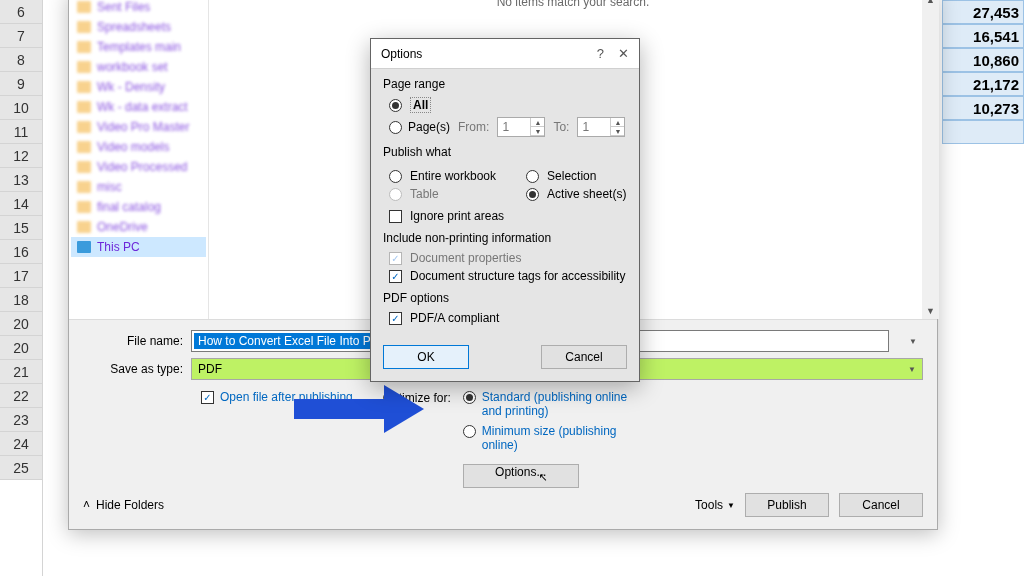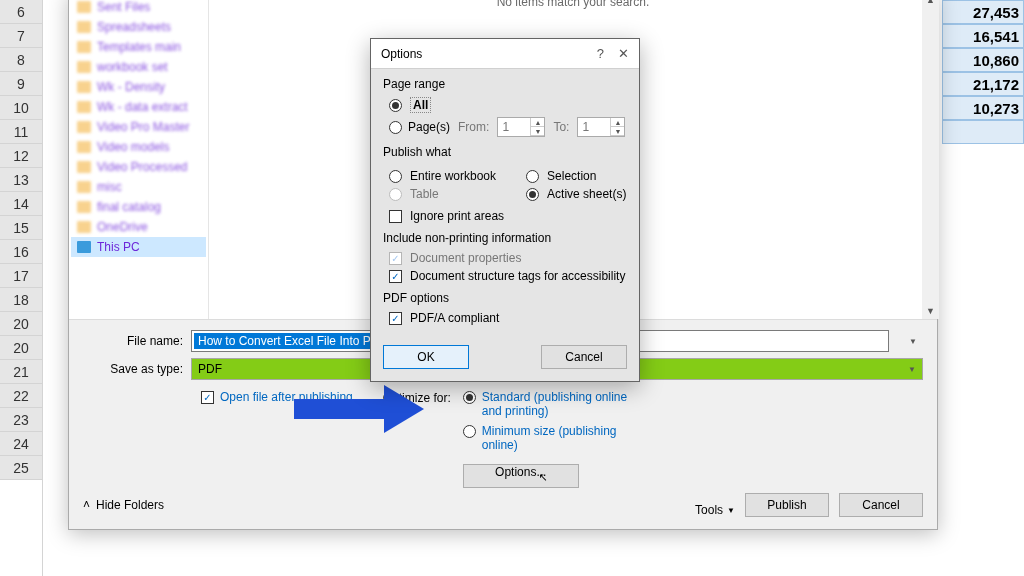--- a/index.html
+++ b/index.html
@@ -27,40 +27,40 @@
 .nomatch { position: absolute; top: 4px; left: 50%; transform: translateX(-50%); color: #6a6a6a; }
 .vscroll { position: absolute; right: -2px; top: 0; width: 17px; bottom: 0; background: #f0f0f0; }
 .vscroll .arrow { width: 17px; height: 17px; background: #f0f0f0; display:flex; align-items:center; justify-content:center; color:#555; font-size:9px;}
 .vscroll .arrow.dn { position:absolute; bottom:0; }
 
 .save-bottom { position: absolute; left: 0; right: 0; bottom: 0; height: 210px; background: #f0f0f0; border-top: 1px solid #dcdcdc; padding: 10px 14px 14px 14px; }
 .frow { display: flex; align-items: center; margin-bottom: 6px; }
 .flabel { width: 108px; text-align: right; padding-right: 8px; color: #000; }
 .fname-input { flex: 1; height: 22px; border: 1px solid #7a7a7a; background: #fff; padding: 0 4px; position: relative; }
 .fname-sel { position: absolute; left: 2px; top: 2px; bottom: 2px; background: #0078d7; color: #fff; padding: 0 4px; display: flex; align-items: center; white-space: nowrap; overflow: hidden; }
-.fcombo { flex: 1; height: 22px; border: 1px solid #a7a7a7; background: #84cc16; padding: 0 6px; display: flex; align-items: center; position: relative; }
+.fcombo { flex: 1; height: 22px; border: 1px solid #a7a7a7; background: #bef264; padding: 0 6px; display: flex; align-items: center; position: relative; }
 .fcombo .dd { position: absolute; right: 2px; top: 2px; bottom: 2px; width: 16px; display:flex; align-items:center; justify-content:center; color:#555; font-size:8px; }
 
 .opts-row { display: flex; margin-top: 10px; gap: 30px; }
 .opencol { margin-left: 118px; }
 .chk { display: flex; align-items: flex-start; gap: 6px; }
 .chkbox { width: 13px; height: 13px; border: 1px solid #333; background: #fff; display:flex; align-items:center; justify-content:center; font-size:10px; color:#0067c0; margin-top:1px; }
 .linklike { color: #0067c0; }
 .optcol { display: flex; gap: 12px; }
 .optlbl { color: #000; padding-top: 1px; }
 .radio-set { display: flex; flex-direction: column; gap: 6px; }
 .radio-item { display: flex; align-items: flex-start; gap: 6px; }
 .rdot { width: 13px; height: 13px; border: 1px solid #333; border-radius: 50%; background: #fff; display:flex; align-items:center; justify-content:center; margin-top:1px;}
 .rdot.on::after { content:""; width:7px; height:7px; border-radius:50%; background:#333; }
 .options-btn { margin-top: 6px; height: 24px; width: 116px; border: 1px solid #adadad; background: #e1e1e1; color:#000; display:flex; justify-content:center; cursor:default; position:relative;}
 .cursor-ptr { position:absolute; right:30px; top:6px; font-size:11px; color:#000;}
 
 .save-footbar { position: absolute; left: 14px; right: 14px; bottom: 12px; display:flex; align-items:center; justify-content:space-between; }
 .hidefolders { display:flex; align-items:center; gap:6px; color:#000; cursor:default;}
-.save-actions { display:flex; align-items:flex-end; gap:10px; }
+.save-actions { display:flex; align-items:center; gap:10px; }
 .tools { display:flex; align-items:center; gap:4px; color:#000;}
 .tools .dd { font-size:8px; }
 .btn { width: 84px; height: 24px; border:1px solid #adadad; background:#e1e1e1; display:flex; align-items:center; justify-content:center; color:#000;}
 
 
 .big-arrow { position:absolute; left:225px; bottom:96px; width:130px; height:48px; }
 .big-arrow .shaft { position:absolute; left:0; top:14px; width:90px; height:20px; background:#1f4fd6; }
 .big-arrow .head { position:absolute; right:0; top:0; width:0; height:0; border-top:24px solid transparent; border-bottom:24px solid transparent; border-left:40px solid #1f4fd6; }
 
 

